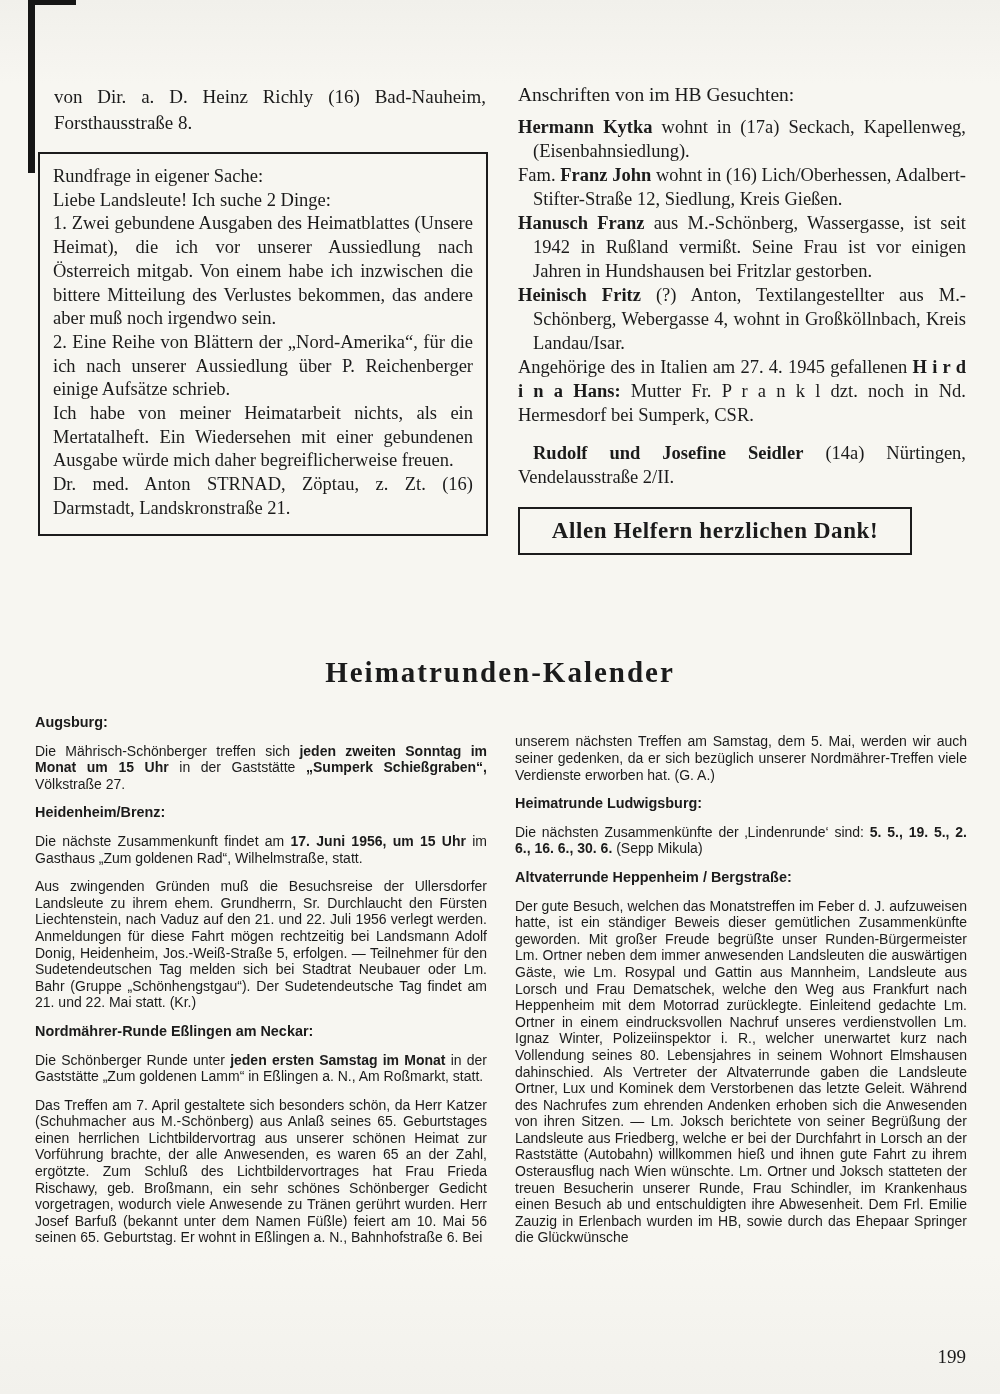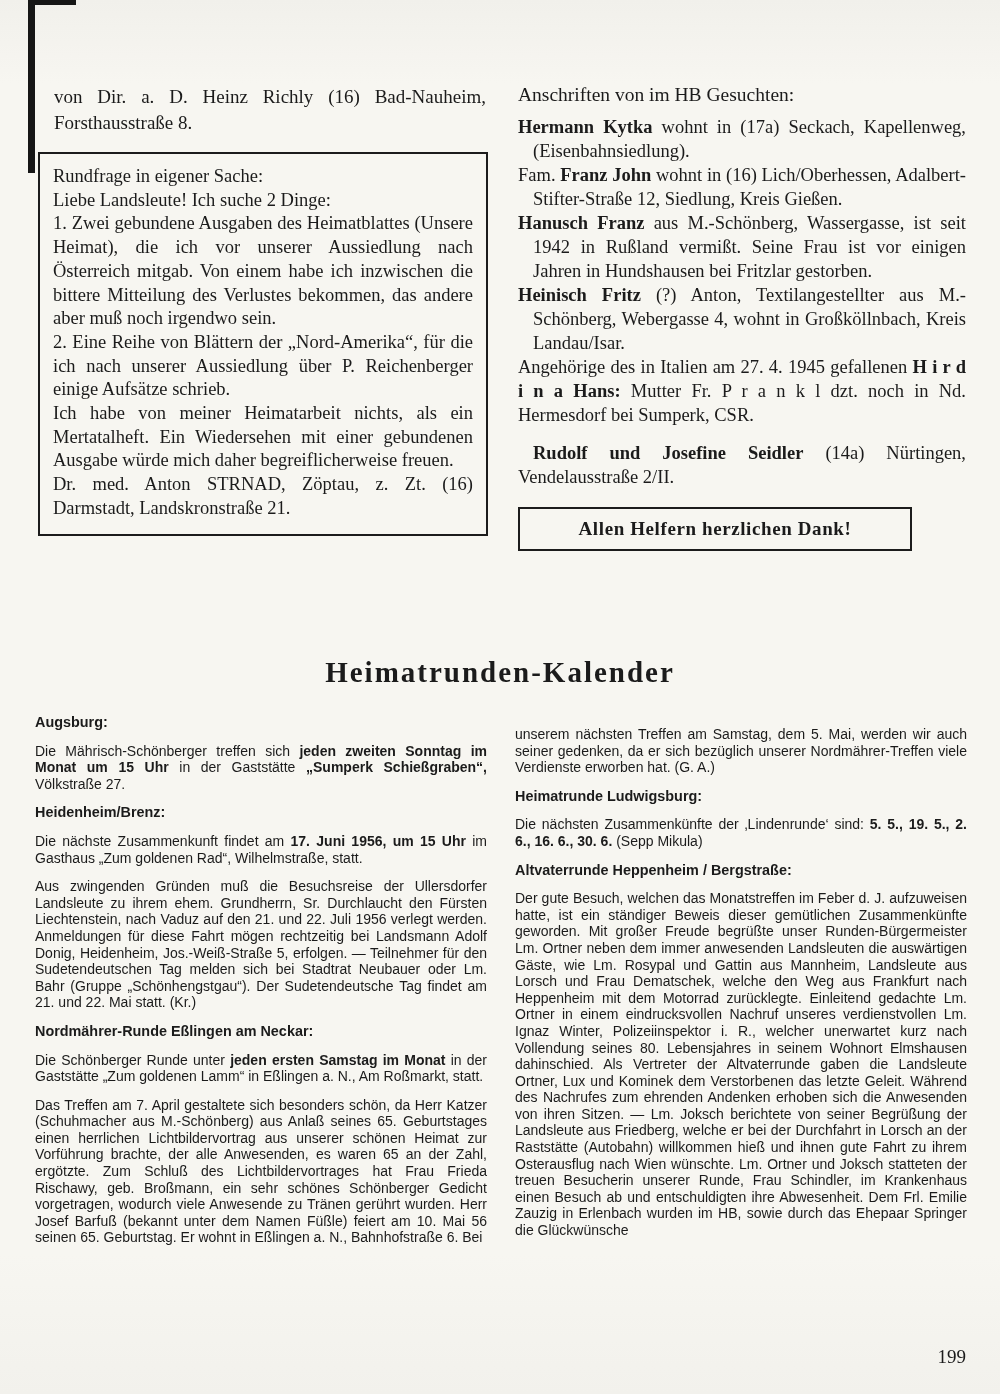--- a/index.html
+++ b/index.html
@@ -22,32 +22,33 @@
   .rf-box p{margin:0;font-size:18.5px;line-height:23.7px;text-align:justify}
 
   .top-right{position:absolute;left:518px;top:84px;width:448px}
   .anschriften-heading{font-size:19.5px;margin:0 0 9px 0;font-weight:normal}
   .entry{margin:0;font-size:18.5px;line-height:24px;text-align:justify}
   .hang{padding-left:15px;text-indent:-15px}
   .findent{text-indent:15px;margin-top:14px}
   .thanks-box{
     border:2px solid #1c1c1c;margin-top:18px;width:382px;
     padding:9px 4px;text-align:center;font-weight:bold;
-    font-size:19px;letter-spacing:0.6px;
+    font-size:23px;letter-spacing:0.6px;
   }
 
   
   .kalender-title{
     position:absolute;top:656px;left:0;width:100%;margin:0;
     text-align:center;font-size:29px;font-weight:bold;letter-spacing:2px;
   }
   .calendar{
     position:absolute;top:714px;left:35px;width:932px;
     display:flex;gap:28px;
     font-family:"Liberation Sans",sans-serif;
+    align-items:flex-end;
   }
   .cal-col{flex:1;font-size:14px;line-height:16.6px;text-align:justify}
   .cal-col h3{font-size:14.4px;margin:12px 0 4px 0;font-weight:bold;text-align:left}
   .cal-col section:first-child h3{margin-top:0}
   .cal-col p{margin:12px 0 6px 0}
   .cont{margin-bottom:2px}
   .bold{font-weight:bold}
 
   .page-number{
     position:absolute;right:34px;bottom:26px;

